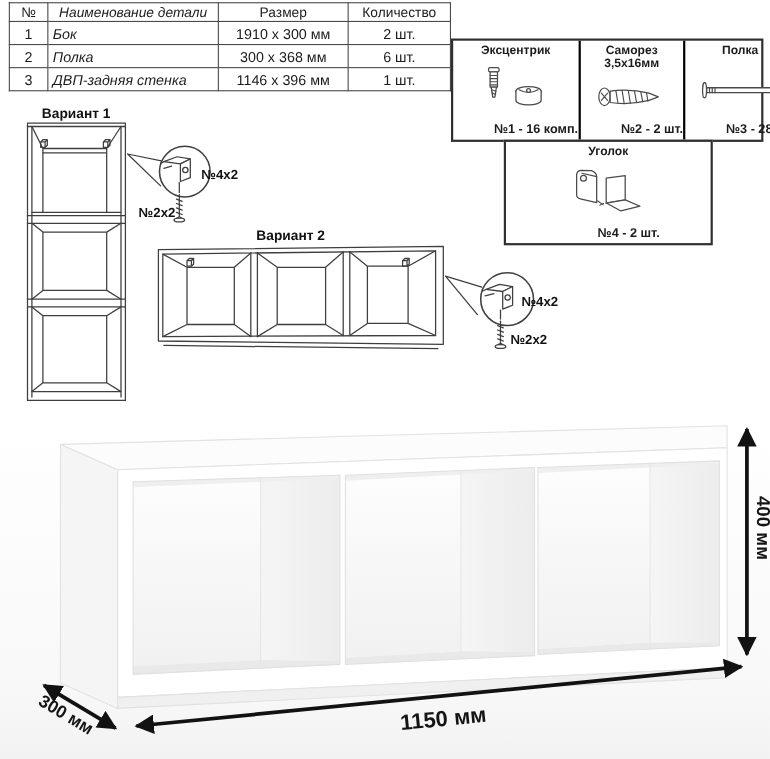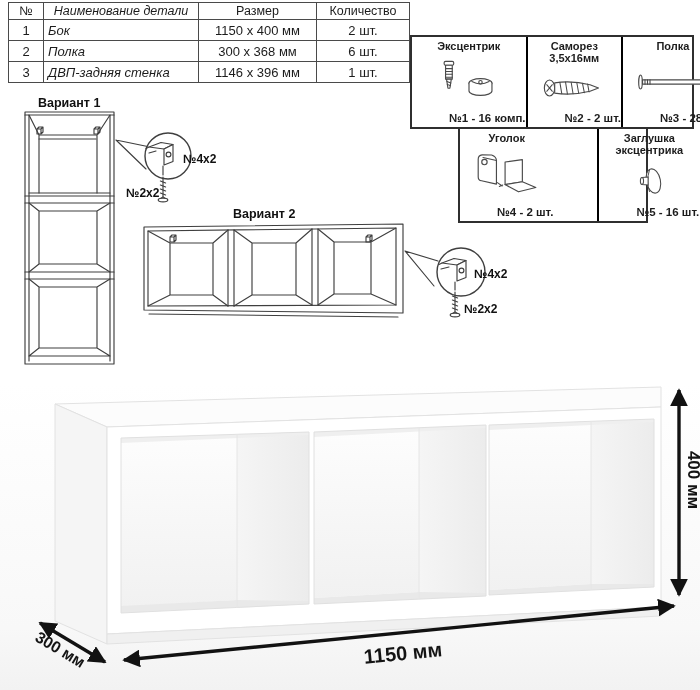--- a/index.html
+++ b/index.html
@@ -50,21 +50,21 @@
     <tbody>
         <tr>
       <th class="col-num">№</th>
       <th class="col-name">Наименование детали</th>
       <th class="col-size">Размер</th>
       <th class="col-qty">Количество</th>
     </tr>
     <tr>
       <td class="col-num">1</td>
       <td class="col-name">Бок</td>
-      <td class="col-size">1150 x 400 мм</td>
+      <td class="col-size">1910 x 300 мм</td>
       <td class="col-qty">2 шт.</td>
     </tr>
     <tr>
       <td class="col-num">2</td>
       <td class="col-name">Полка</td>
       <td class="col-size">300 x 368 мм</td>
       <td class="col-qty">6 шт.</td>
     </tr>
     <tr>
       <td class="col-num">3</td>
@@ -133,34 +133,20 @@
             <path d="M12,4 Q8,4.5 8,8.5 L8,27 Q8,30.5 11.5,31 L27,34.5 L27,10 Q27,6 22,4.2 Z"></path>
             <circle cx="14.5" cy="11.5" r="2.8"></circle>
             <path class="hw-line" d="M27,10 L13,6.8"></path>
             <path d="M36,11.5 L54,9 L54,32 L36,35 Z"></path>
             <path d="M36,35 L54,32 L68,38 L50,42.5 Z"></path>
             <path class="hw-line" d="M28,33 L33,36.5 M30,37 L33.5,35.5"></path>
           </g>
         </svg>
       </div>
       <div class="hw-count">№4 - 2 шт.</div>
-    </div>
-    <div class="hw-cell">
-      <div class="hw-title">Заглушка эксцентрика</div>
-      <div class="hw-icon">
-        <svg width="56" height="44" viewBox="0 0 56 50">
-          <g class="hw-draw">
-            <ellipse cx="33" cy="25" rx="8" ry="14" transform="rotate(-12 33 25)"></ellipse>
-            <path class="hw-line" d="M28.5,12.5 Q24.5,25 28.5,37"></path>
-            <path d="M20,21 L27,20.5 L27,29.5 L20,29 Z"></path>
-            <ellipse cx="20" cy="25" rx="1.8" ry="4"></ellipse>
-          </g>
-        </svg>
-      </div>
-      <div class="hw-count">№5 - 16 шт.</div>
     </div>
   </div>
 
   <svg id="diagram-svg" width="700" height="690" viewBox="0 0 700 690">
     <defs>
       <marker id="arrowhead" viewBox="0 0 10 10" refX="9" refY="5" markerWidth="5.2" markerHeight="5.2" orient="auto-start-reverse">
         <path d="M0,0 L10,5 L0,10 Z" fill="#121212"></path>
       </marker>
       <linearGradient id="gBg" x1="0" y1="0" x2="0" y2="1">
         <stop offset="0" stop-color="#ffffff"></stop>

